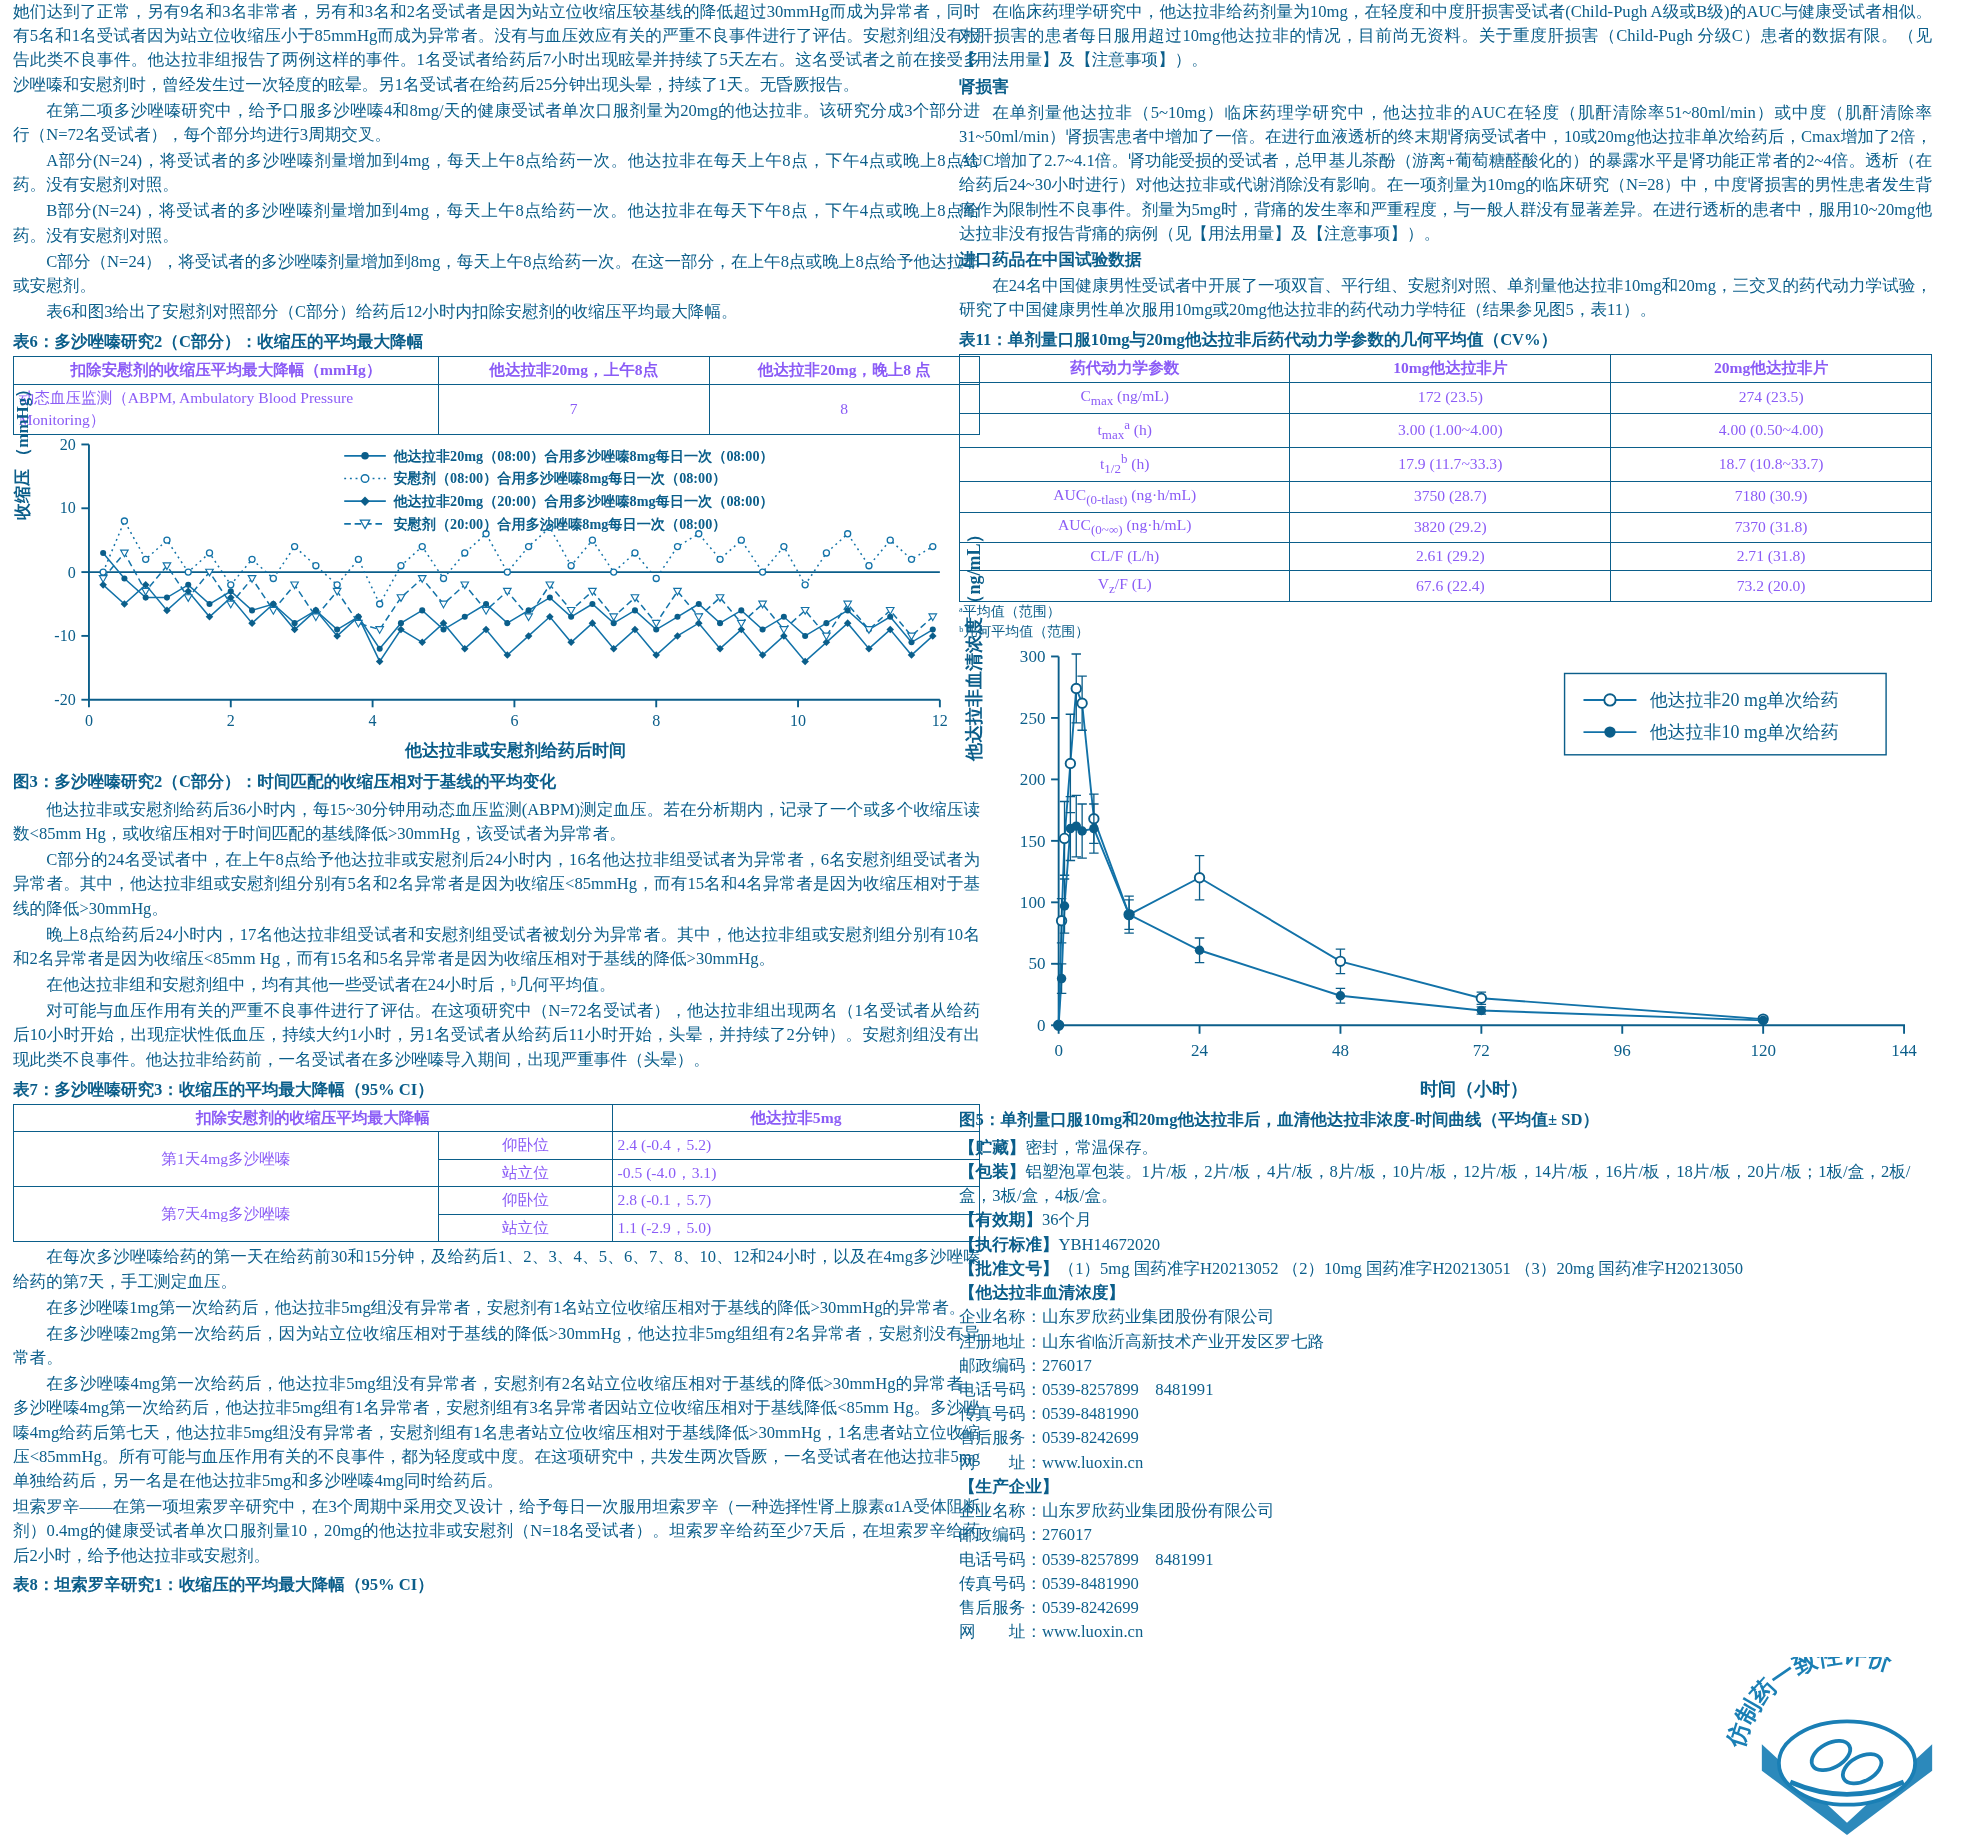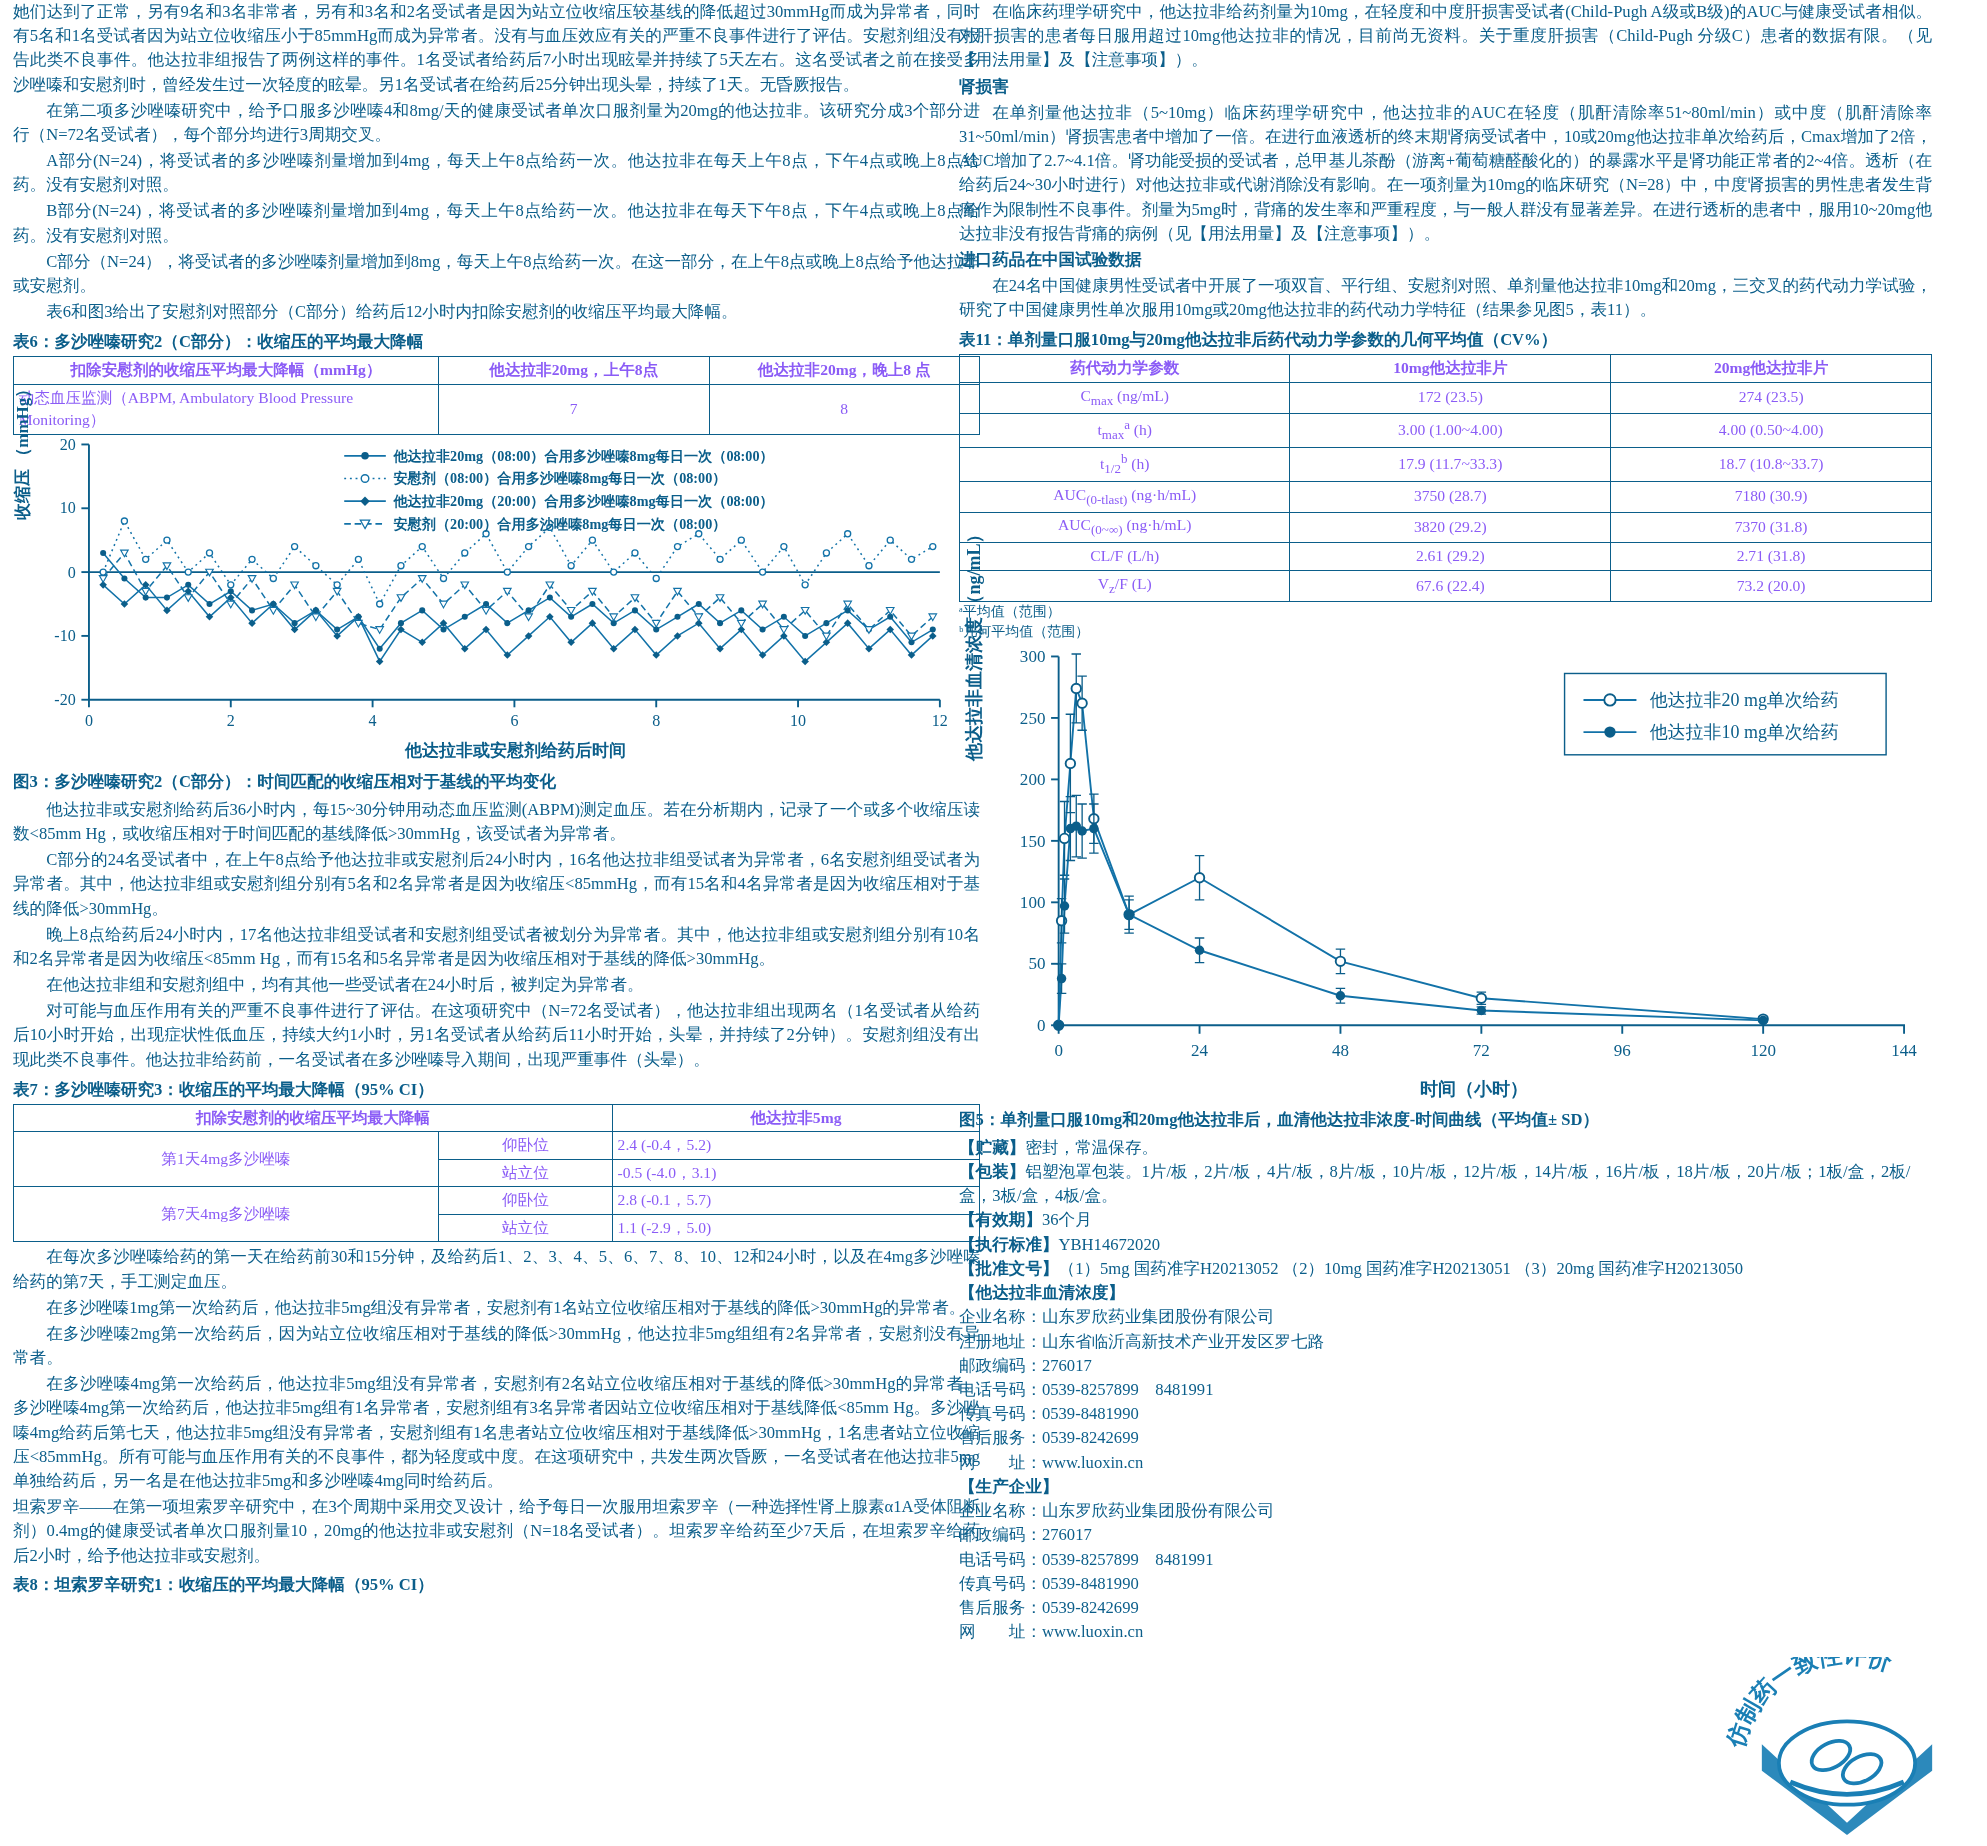--- a/index.html
+++ b/index.html
@@ -291,21 +291,21 @@
       </svg>
       <div style="position:absolute;left:-1.9px;top:85px;transform:rotate(-90deg);transform-origin:left top;font-weight:bold;font-size:17px;white-space:nowrap">收缩压 （mmHg）</div>
       <div style="text-align:center;font-weight:bold;font-size:17px;margin-top:-7.6px;margin-left:38px">他达拉非或安慰剂给药后时间</div>
     </div>
 
     <div class="fig-cap">图3：多沙唑嗪研究2（C部分）：时间匹配的收缩压相对于基线的平均变化</div>
 
     <p class="ind">他达拉非或安慰剂给药后36小时内，每15~30分钟用动态血压监测(ABPM)测定血压。若在分析期内，记录了一个或多个收缩压读数&lt;85mm Hg，或收缩压相对于时间匹配的基线降低&gt;30mmHg，该受试者为异常者。</p>
     <p class="ind">C部分的24名受试者中，在上午8点给予他达拉非或安慰剂后24小时内，16名他达拉非组受试者为异常者，6名安慰剂组受试者为异常者。其中，他达拉非组或安慰剂组分别有5名和2名异常者是因为收缩压&lt;85mmHg，而有15名和4名异常者是因为收缩压相对于基线的降低&gt;30mmHg。</p>
     <p class="ind">晚上8点给药后24小时内，17名他达拉非组受试者和安慰剂组受试者被划分为异常者。其中，他达拉非组或安慰剂组分别有10名和2名异常者是因为收缩压&lt;85mm Hg，而有15名和5名异常者是因为收缩压相对于基线的降低&gt;30mmHg。</p>
-    <p class="ind">在他达拉非组和安慰剂组中，均有其他一些受试者在24小时后，被判定为异常者。</p>
+    <p class="ind">在他达拉非组和安慰剂组中，均有其他一些受试者在24小时后，ᵇ几何平均值。</p>
     <p class="ind">对可能与血压作用有关的严重不良事件进行了评估。在这项研究中（N=72名受试者），他达拉非组出现两名（1名受试者从给药后10小时开始，出现症状性低血压，持续大约1小时，另1名受试者从给药后11小时开始，头晕，并持续了2分钟）。安慰剂组没有出现此类不良事件。他达拉非给药前，一名受试者在多沙唑嗪导入期间，出现严重事件（头晕）。</p>
 
     <div class="tbl-cap">表7：多沙唑嗪研究3：收缩压的平均最大降幅（95% CI）</div>
     <table>
       <tbody>
           <tr>
         <th colspan="2" style="width:62%">扣除安慰剂的收缩压平均最大降幅</th>
         <th style="width:38%">他达拉非5mg</th>
       </tr>
       <tr>

